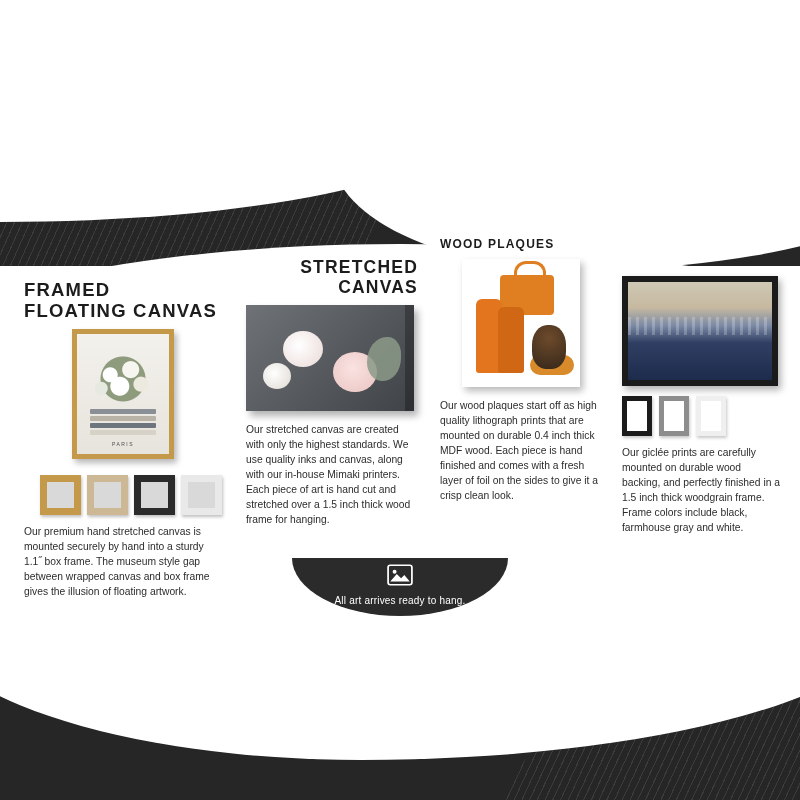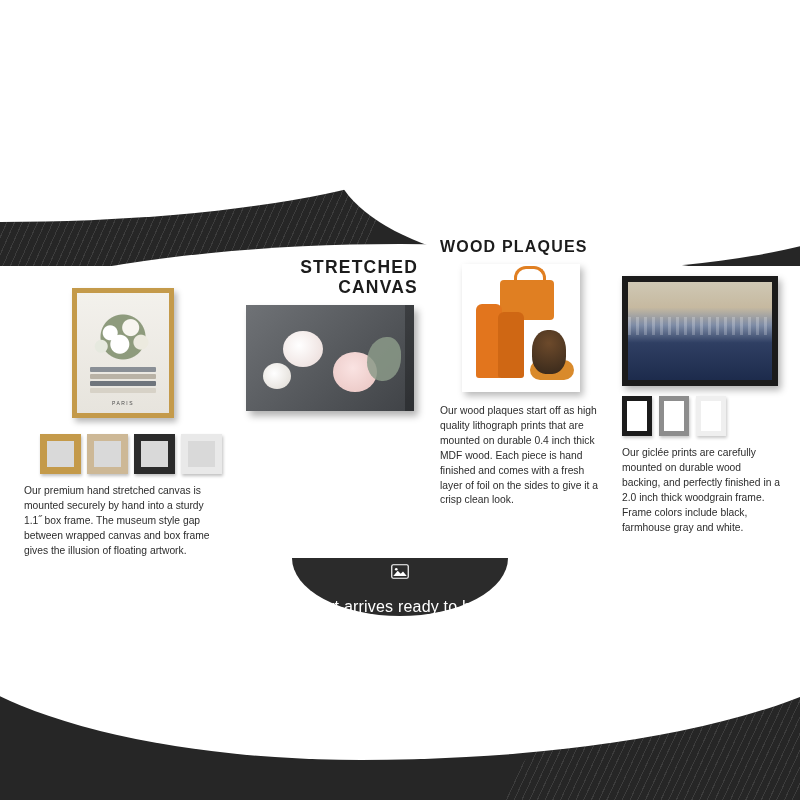--- a/index.html
+++ b/index.html
@@ -71,21 +71,21 @@
     border-radius:0 0 108px 108px / 0 0 58px 58px;
     display:flex;flex-direction:column;align-items:center;
     justify-content:flex-start;
     padding-top:4px;
     box-sizing:border-box;
   }
   .ready .pic-icon{
     width:26px;height:22px;margin-top:2px;
   }
   .ready .ready-text{
-    color:#ffffff;font-size:16px;letter-spacing:.2px;margin-top:19px;
+    color:#ffffff;font-size:10px;letter-spacing:.2px;margin-top:9px;
   }
   
   .col{position:absolute;box-sizing:border-box;}
   .col h2{
     margin:0 0 8px 0;
     font-weight:bold;
     letter-spacing:1.2px;
     color:#1c1c1c;
     line-height:1.12;
     text-transform:uppercase;
@@ -150,21 +150,21 @@
   .art2 .edge{
     position:absolute;right:0;top:0;width:9px;height:100%;
     background:rgba(0,0,0,.28);
   }
   .art2 .f1{position:absolute;left:22%;top:24%;width:40px;height:36px;border-radius:50%;background:radial-gradient(circle at 40% 40%,#fff,#e9d9d6);}
   .art2 .f2{position:absolute;left:52%;top:44%;width:44px;height:40px;border-radius:50%;background:radial-gradient(circle at 45% 40%,#fae3e2,#e8c3c0);}
   .art2 .f3{position:absolute;left:10%;top:55%;width:28px;height:26px;border-radius:50%;background:radial-gradient(circle at 40% 40%,#fff,#ded9d2);}
   .art2 .leaf{position:absolute;right:8%;top:30%;width:34px;height:44px;border-radius:60% 40% 55% 45%;background:#8b9a88;opacity:.85;}
   
   #col3{left:440px;top:238px;width:164px;}
-  #col3 h2{font-size:16px;}
+  #col3 h2{font-size:12px;}
   .art3{
     margin:8px 0 12px 22px;width:118px;height:128px;background:#ffffff;
     position:relative;overflow:hidden;
     box-shadow:3px 4px 7px rgba(0,0,0,.28);
   }
   .boot1{position:absolute;left:14px;bottom:14px;width:26px;height:74px;background:#e2751d;border-radius:6px 6px 3px 3px;}
   .boot2{position:absolute;left:36px;bottom:14px;width:26px;height:66px;background:#cf6714;border-radius:6px 6px 3px 3px;}
   .bag{position:absolute;left:38px;top:16px;width:54px;height:40px;background:#e07f22;border-radius:4px;}
   .bag:after{content:"";position:absolute;left:14px;top:-14px;width:26px;height:18px;border:3px solid #e07f22;border-bottom:none;border-radius:12px 12px 0 0;}
   .dog{position:absolute;right:14px;bottom:18px;width:34px;height:44px;border-radius:45% 45% 40% 40%;background:radial-gradient(circle at 50% 30%,#6d4a2b,#35271a);}
@@ -196,20 +196,24 @@
 <div class="stage">
 
   <div class="band">
     <div class="band-lines"></div>
     <div class="band-curve3"></div>
     <div class="band-curve2"></div>
     <div class="band-curve"></div>
   </div>
 
   <div class="col" id="col1">
+    <h2>
+      <span>FRAMED</span><br>
+      <span>FLOATING CANVAS</span>
+    </h2>
     <div class="art1">
       <div class="inner">
         <div class="bouquet"></div>
         <div class="books">
           <span style="background:#8a8f96"></span>
           <span style="background:#b9b2a6"></span>
           <span style="background:#6f757c"></span>
           <span style="background:#d7d2c7"></span>
         </div>
         <div class="paris-label">PARIS</div>
@@ -229,20 +233,21 @@
       <span>STRETCHED</span><br>
       <span>CANVAS</span>
     </h2>
     <div class="art2">
       <div class="f1"></div>
         <div class="f2"></div>
         <div class="f3"></div>
       <div class="leaf"></div>
       <div class="edge"></div>
     </div>
+    <p>Our stretched canvas are created with only the highest standards. We use quality inks and canvas, along with our in-house Mimaki printers. Each piece of art is hand cut and stretched over a 1.5 inch thick wood frame for hanging.</p>
   </div>
 
   <div class="col" id="col3">
     <h2>
       <span>WOOD PLAQUES</span>
     </h2>
     <div class="art3">
       <div class="bag"></div>
       <div class="boot1"></div>
       <div class="boot2"></div>
@@ -254,21 +259,21 @@
 
   <div class="col" id="col4">
     <div class="art4">
       <div class="inner"></div>
     </div>
     <div class="frames4">
       <div class="fr" style="border-color:#1b1b1b"></div>
       <div class="fr" style="border-color:#8d8d8d"></div>
       <div class="fr" style="border-color:#efefef"></div>
     </div>
-    <p>Our giclée prints are carefully mounted on durable wood backing, and perfectly finished in a 2.0 inch thick woodgrain frame. Frame colors include black, farmhouse gray and white.</p>
+    <p>Our giclée prints are carefully mounted on durable wood backing, and perfectly finished in a 1.5 inch thick woodgrain frame. Frame colors include black, farmhouse gray and white.</p>
   </div>
 
   <div class="ready">
     <svg class="pic-icon" viewBox="0 0 24 20">
       <rect x="1" y="1" width="22" height="18" rx="2" fill="none" stroke="#ffffff" stroke-width="1.6"></rect>
       <circle cx="7" cy="7" r="1.8" fill="#ffffff"></circle>
       <path d="M3 16 L9 9 L13 13 L16 10 L21 16 Z" fill="#ffffff"></path>
     </svg>
     <div class="ready-text">All art arrives ready to hang.</div>
   </div>

